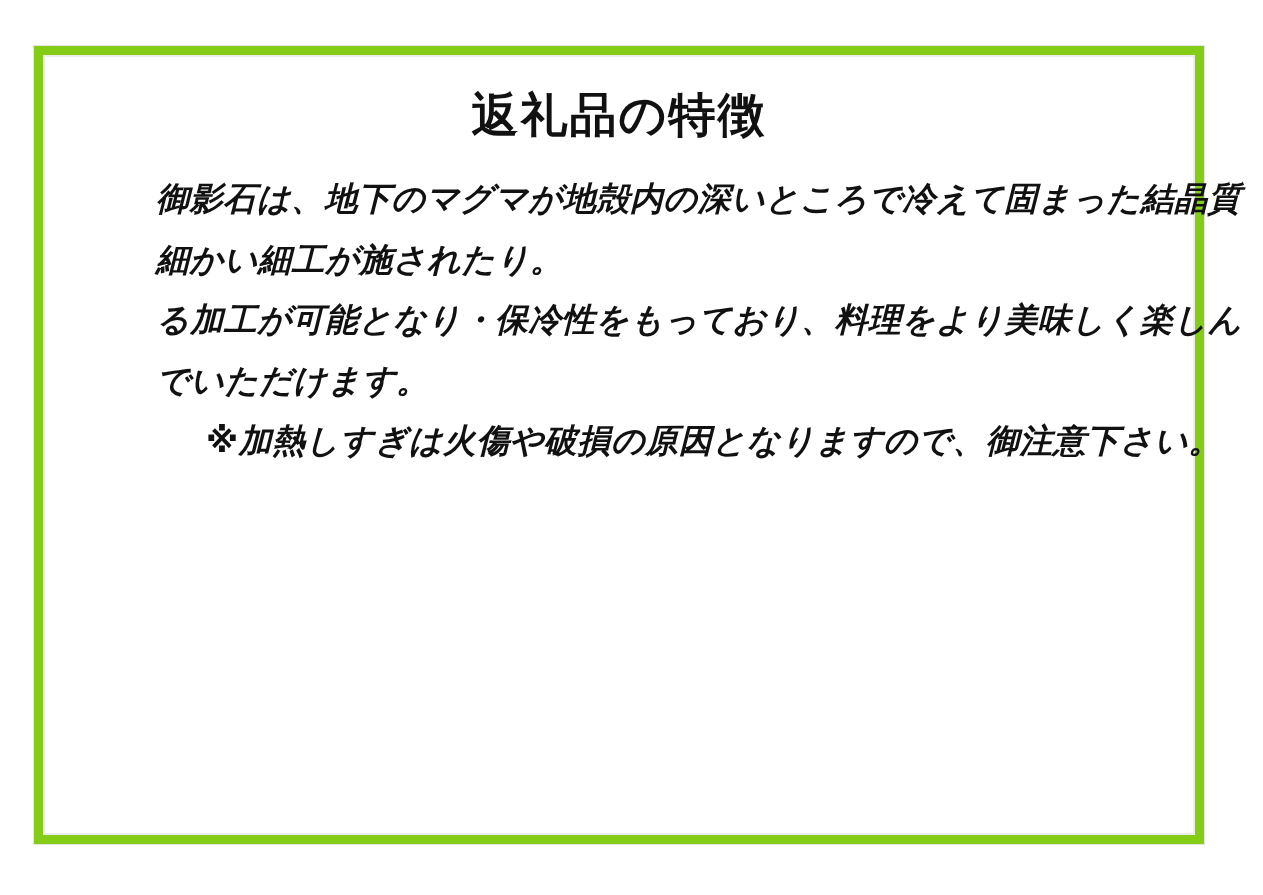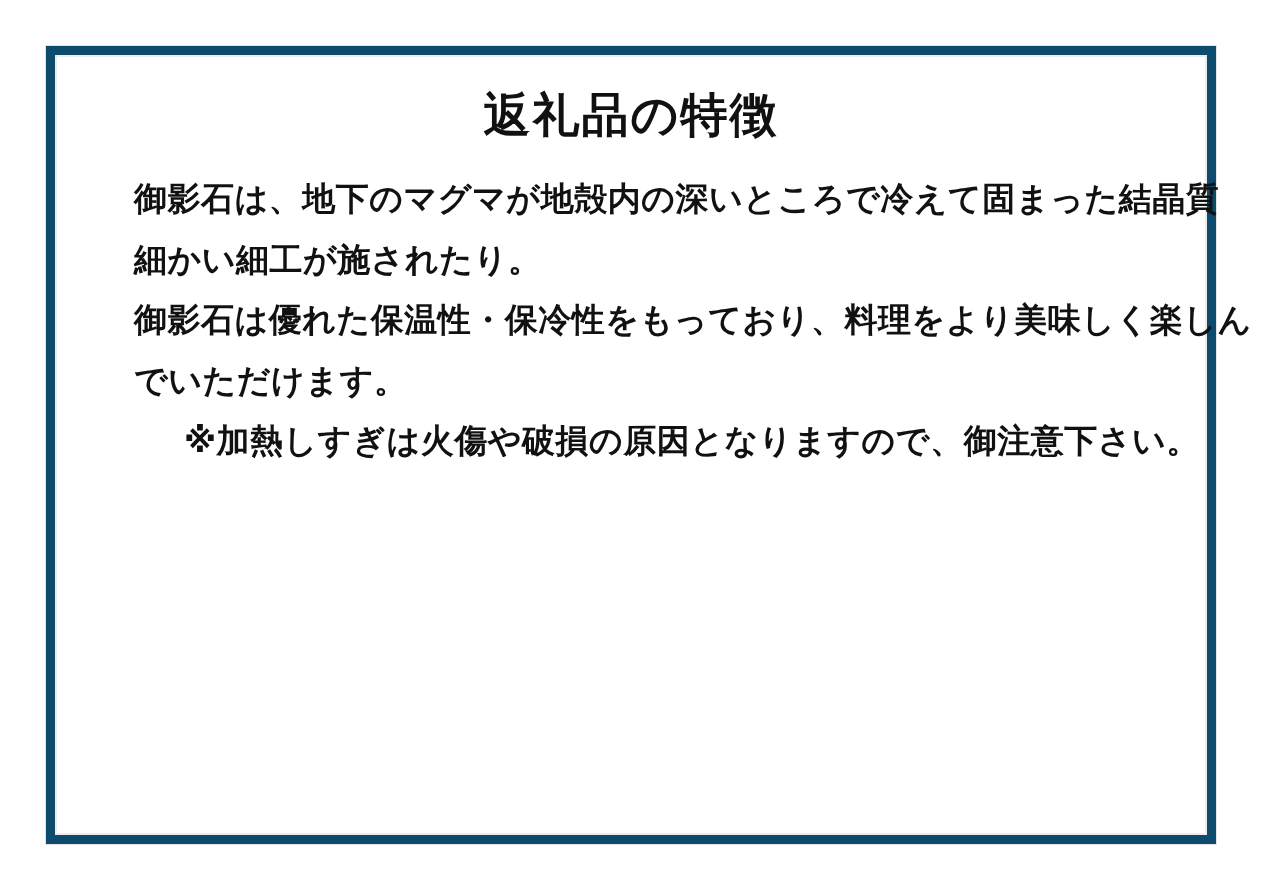--- a/index.html
+++ b/index.html
@@ -5,42 +5,43 @@
   * { margin: 0; padding: 0; box-sizing: border-box; }
   html, body {
     width: 1263px;
     height: 895px;
     background: #ffffff;
     font-family: "DejaVu Sans", "Liberation Sans", sans-serif;
     overflow: hidden;
   }
   .frame {
     position: absolute;
-    left: 46px;
+    left: 34px;
     top: 46px;
     width: 1170px;
     height: 798px;
-    border: 9px solid #0c4a6e;
+    border: 9px solid #84cc16;
     box-shadow: inset 0 0 0 2px #ececec, 0 0 0 1px #e4e4e4;
     background: #ffffff;
   }
   .page-title {
     margin-top: 32px;
     text-align: center;
     font-size: 47px;
     font-weight: bold;
     color: #111111;
     letter-spacing: 2px;
     line-height: 1.2;
   }
   .body-text {
     margin-top: 26px;
-    padding-left: 79px;
+    padding-left: 113px;
     padding-right: 30px;
     color: #111111;
+    font-style: italic;
   }
   .body-line {
     font-size: 33px;
     font-weight: bold;
     line-height: 60.5px;
     height: 60.5px;
     white-space: nowrap;
     letter-spacing: 0.5px;
   }
   .body-line.indent {
@@ -48,17 +49,17 @@
   }
 </style>
 </head>
 <body>
 
 <div class="frame">
   <h1 class="page-title">返礼品の特徴</h1>
   <div class="body-text">
     <div class="body-line">御影石は、地下のマグマが地殻内の深いところで冷えて固まった結晶質</div>
     <div class="body-line">細かい細工が施されたり。</div>
-    <div class="body-line">御影石は優れた保温性・保冷性をもっており、料理をより美味しく楽しん</div>
+    <div class="body-line">る加工が可能となり・保冷性をもっており、料理をより美味しく楽しん</div>
     <div class="body-line">でいただけます。</div>
     <div class="body-line indent">※加熱しすぎは火傷や破損の原因となりますので、御注意下さい。</div>
   </div>
 </div>
 
 </body></html>

